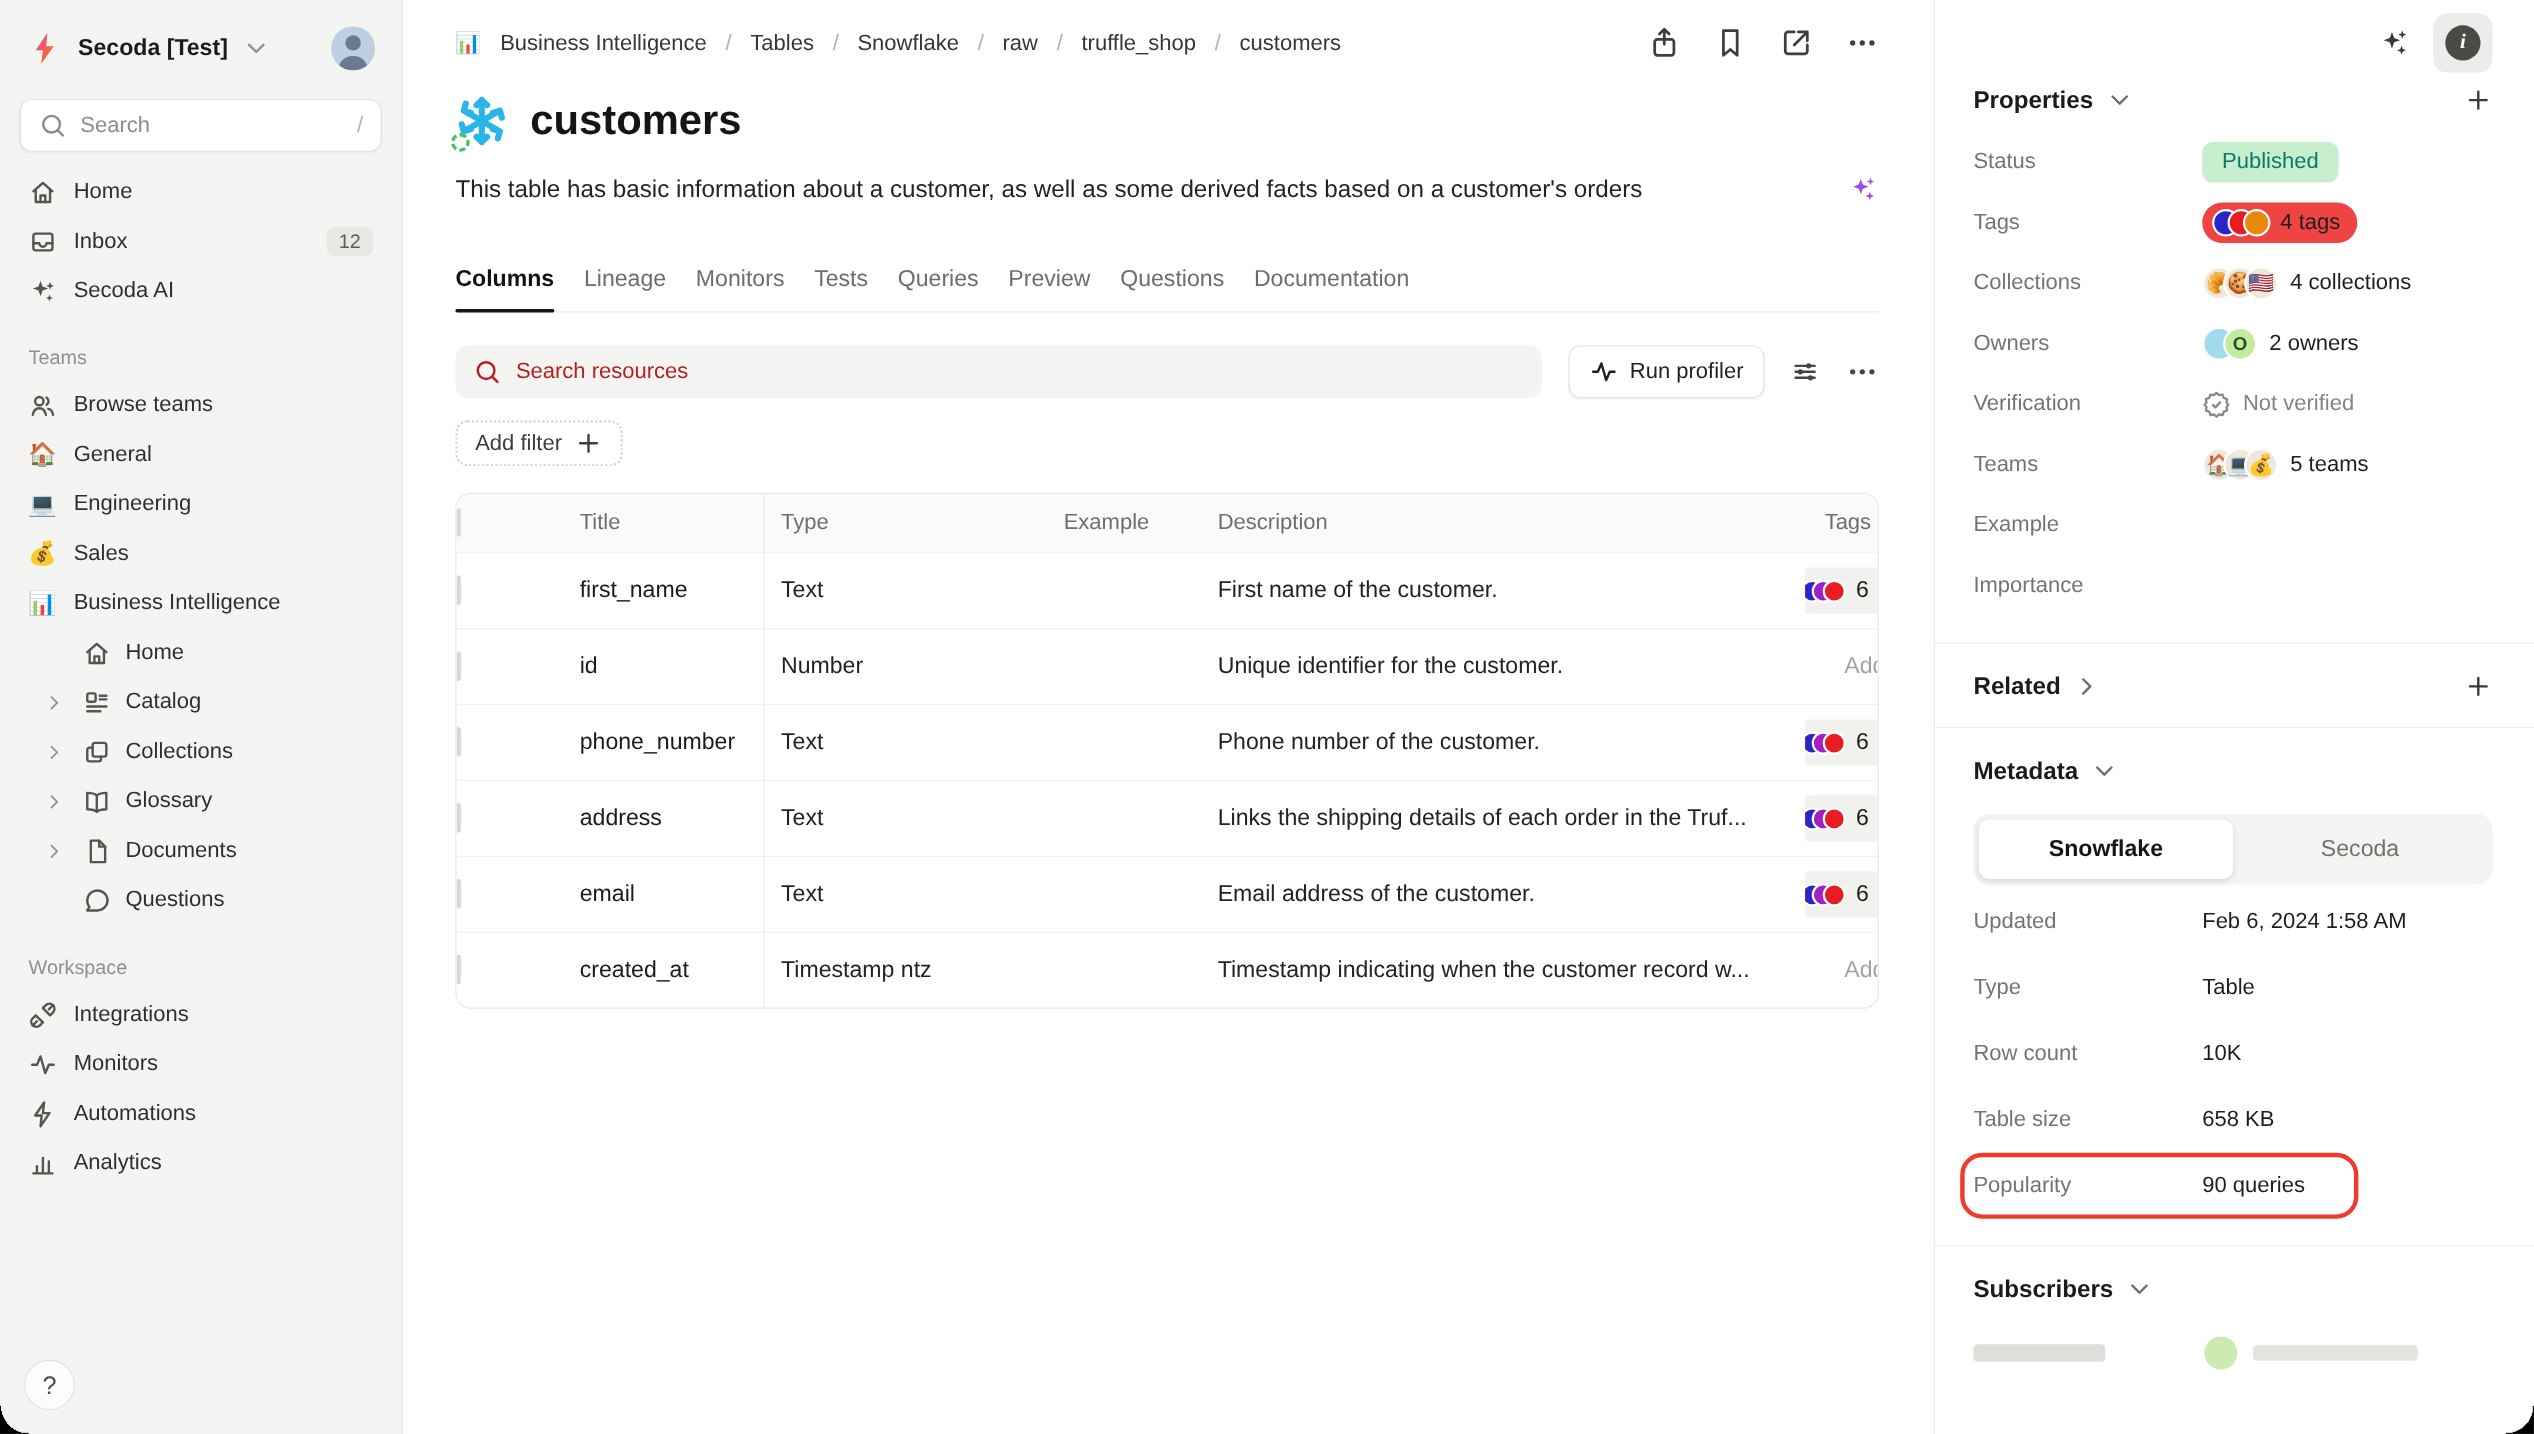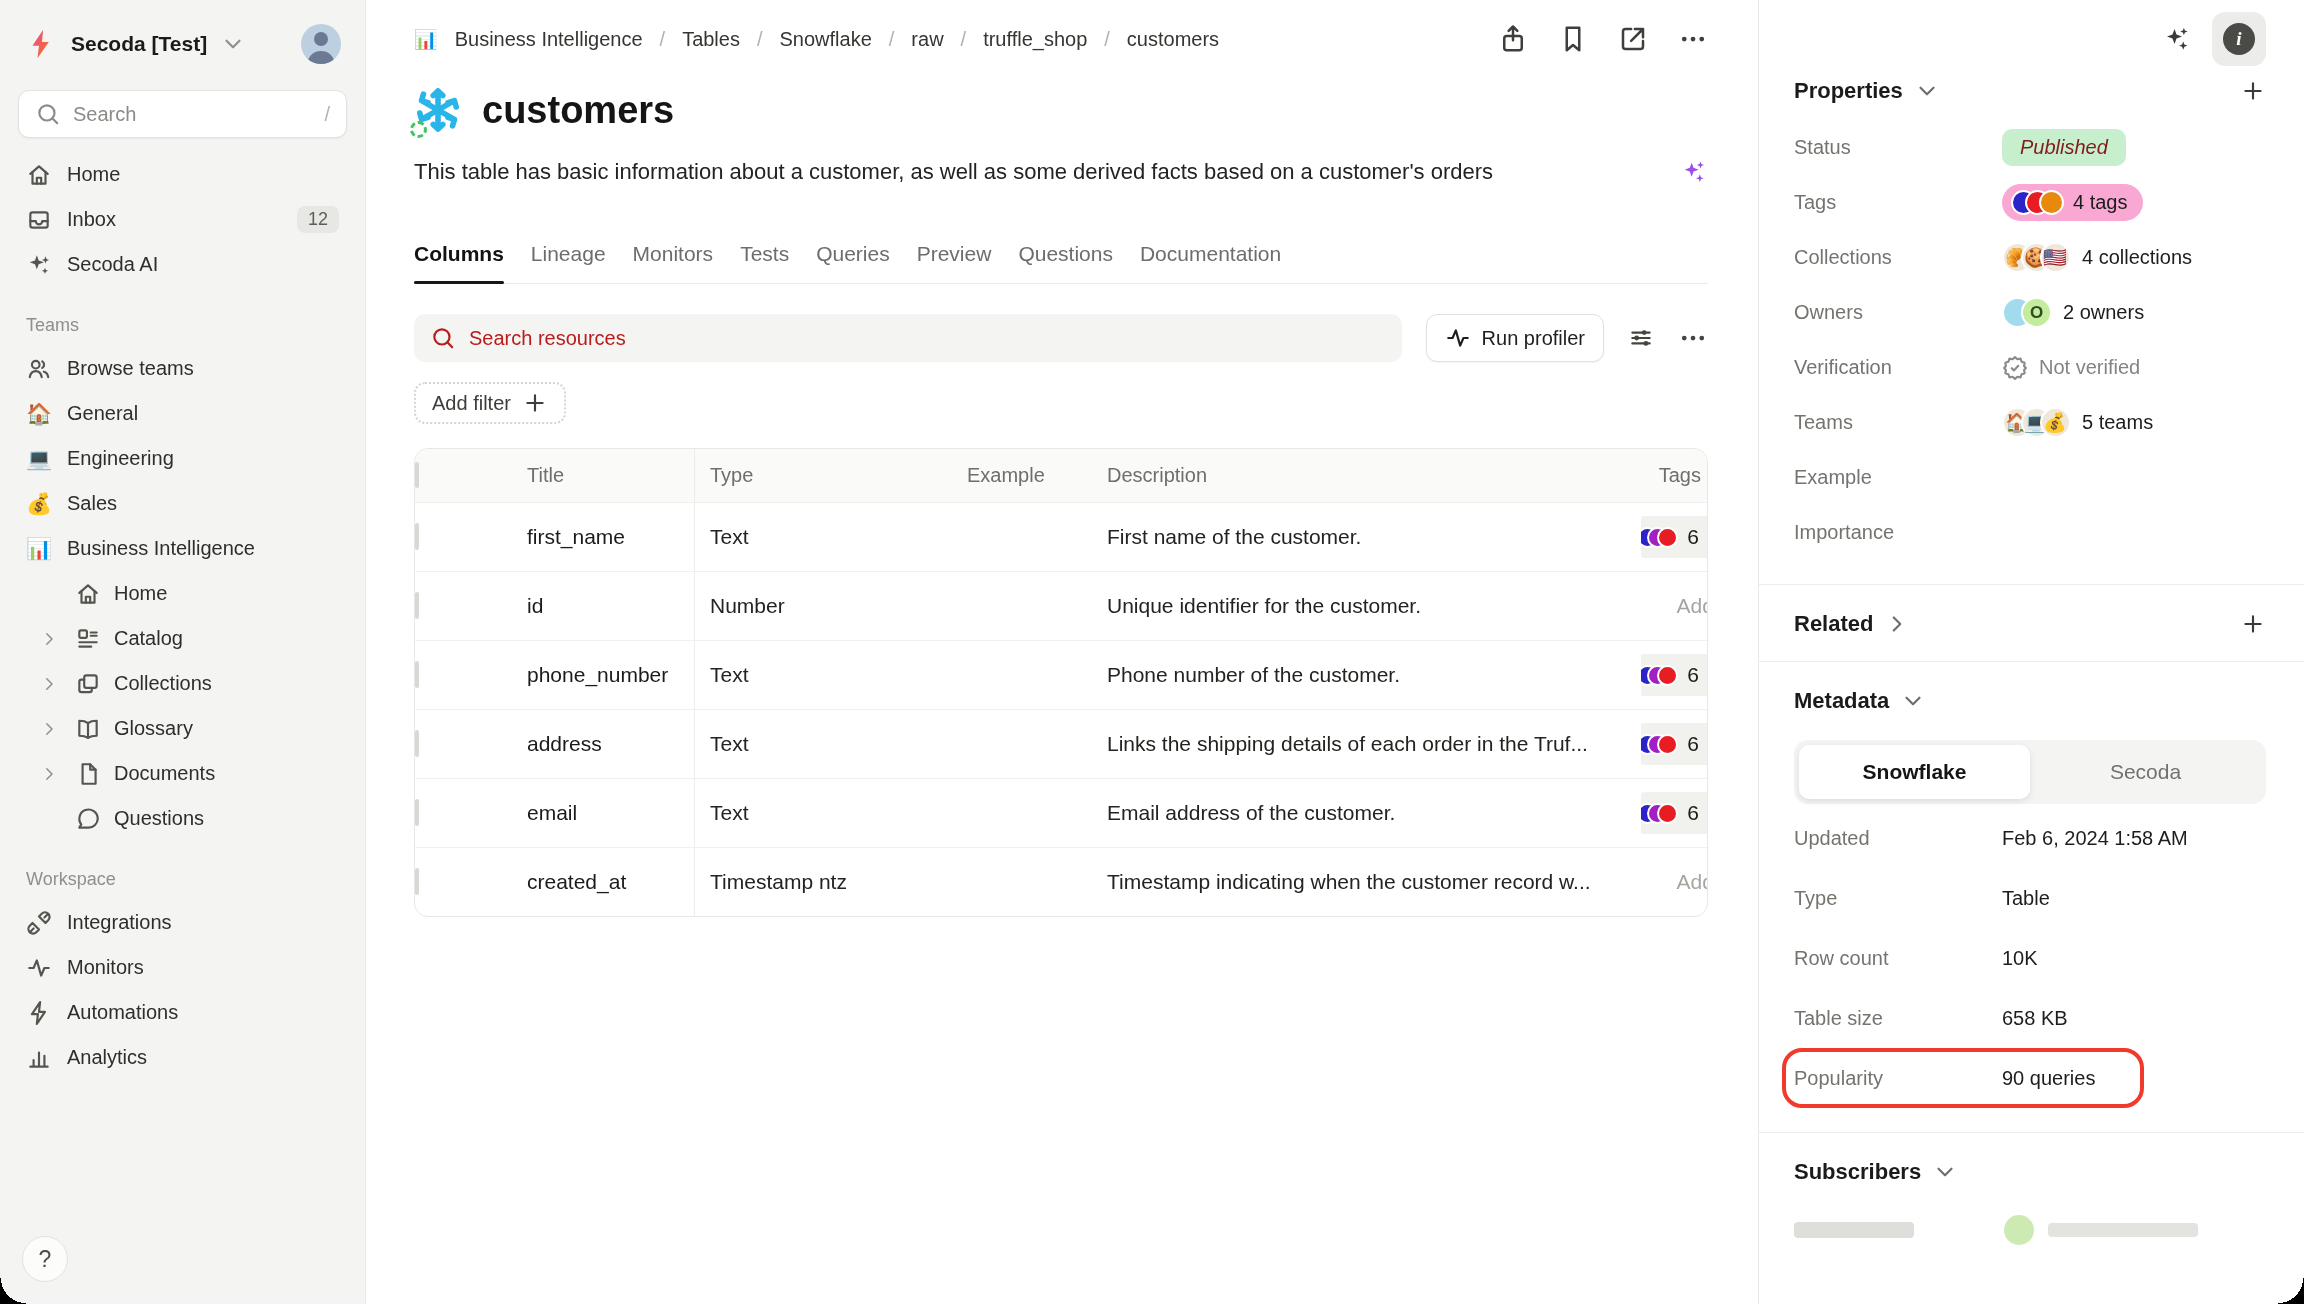--- a/index.html
+++ b/index.html
@@ -82,22 +82,22 @@
   .panel-sparkle { color:#3a3a36; cursor:pointer; }
   .info-btn { width:54px; height:54px; border-radius:13px; background:#ececea; display:flex; align-items:center; justify-content:center; cursor:pointer; }
   .info-circle { width:32px; height:32px; border-radius:50%; background:#4a4a47; color:#fff; font-size:19px; font-weight:700; font-family:"Liberation Serif",serif; font-style:italic; display:flex; align-items:center; justify-content:center; }
   .sec-head { display:flex; align-items:center; gap:11px; font-size:22px; font-weight:700; color:#1b1b19; cursor:pointer; }
   .sec-head .chev { color:#6e6e69; }
   .plus-btn { margin-left:auto; color:#3a3a37; cursor:pointer; }
   .prow { display:grid; grid-template-columns:208px 1fr; align-items:center; font-size:20px; position:relative; }
   .prow.p55 { min-height:55px; } .prow.p60 { min-height:60px; }
   .plabel { color:#74746f; }
   .pval { display:flex; align-items:center; gap:11px; color:#1d1d1b; font-size:20px; }
-  .status-pill { background:#c7efce; color:#7f1d1d; border-radius:10px; padding:7px 18px; font-size:20px; cursor:pointer;font-style:italic; }
-  .pill { display:inline-flex; align-items:center; gap:9px; background:#f9a8d4; border-radius:24px; padding:6px 16px 6px 9px; cursor:pointer;justify-content:flex-end; }
+  .status-pill { background:#c7efce; color:#0f766e; border-radius:10px; padding:7px 18px; font-size:20px; cursor:pointer; }
+  .pill { display:inline-flex; align-items:center; gap:9px; background:#ef4444; border-radius:24px; padding:6px 16px 6px 9px; cursor:pointer;justify-content:flex-end; }
   .dot.lg { width:25px; height:25px; }
   .em-circ { width:31px; height:31px; border-radius:50%; background:#efe7da; border:2px solid #fff; display:flex; align-items:center; justify-content:center; font-size:19px; }
   .em-circ + .em-circ { margin-left:-12px; }
   .ow-circ { width:31px; height:31px; border-radius:50%; border:2px solid #fff; display:flex; align-items:center; justify-content:center; font-size:17px; font-weight:700; color:#2f4d22; }
   .ow-circ + .ow-circ { margin-left:-12px; }
   .ow-blue { background:#a3dbee; } .ow-green { background:#c3ec9f; }
   .muted { color:#84847f; }
   .pdivider { height:1px; background:#ececea; margin:24px -38px 0 -35px; }
   .seg { display:flex; background:#f4f4f2; border-radius:14px; padding:5px; height:64px; margin-top:26px; }
   .seg-item { flex:1; display:flex; align-items:center; justify-content:center; font-size:21px; color:#72726d; border-radius:10px; cursor:pointer; }

